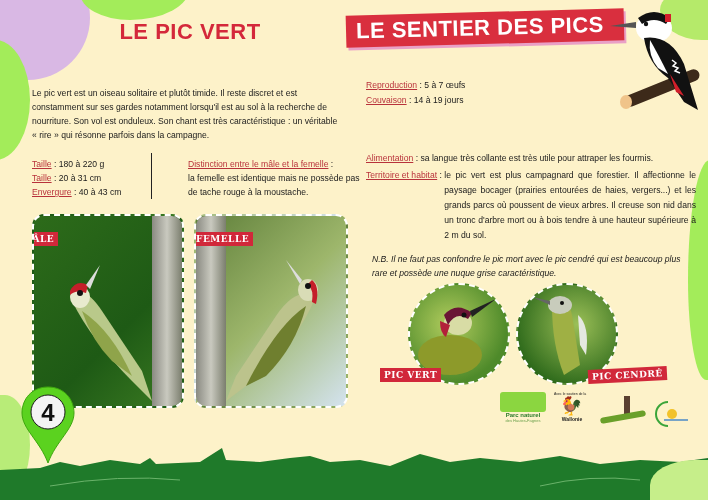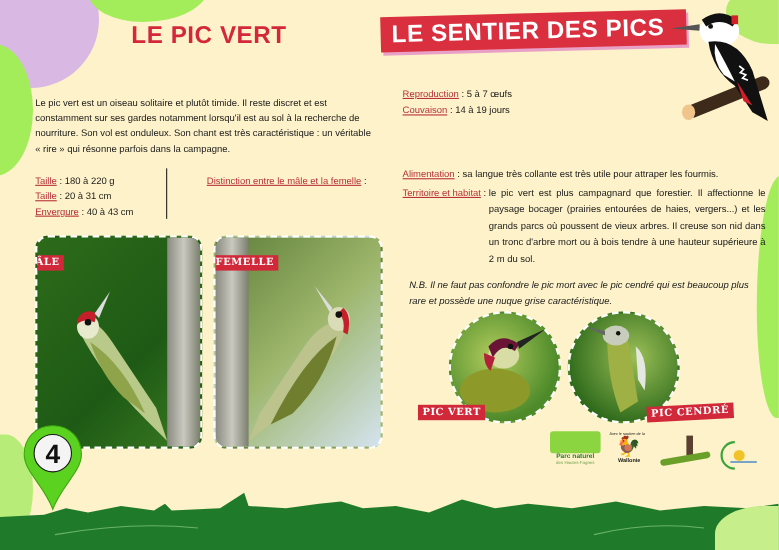--- a/index.html
+++ b/index.html
@@ -55,20 +55,21 @@
 <div class="abs intro">Le pic vert est un oiseau solitaire et plutôt timide. Il reste discret et est constamment sur ses gardes notamment lorsqu'il est au sol à la recherche de nourriture. Son vol est onduleux. Son chant est très caractéristique : un véritable « rire » qui résonne parfois dans la campagne.</div>
 
 <div class="abs stats">
   <div><span class="u">Taille</span><span> : 180 à 220 g</span></div>
   <div><span class="u">Taille</span><span> : 20 à 31 cm</span></div>
   <div><span class="u">Envergure</span><span> : 40 à 43 cm</span></div>
 </div>
 <div class="abs vline"></div>
 <div class="abs distinction">
   <span class="u">Distinction entre le mâle et la femelle</span><span> :</span><br>
+  <span>la femelle est identique mais ne possède pas de tache rouge à la moustache.</span>
 </div>
 
 <div class="abs banner">
     <span>LE SENTIER DES PICS</span>
   </div>
 
 <svg class="abs woodpecker" viewBox="0 0 96 112">
   <rect x="12" y="78" width="80" height="12" rx="6" fill="#3d2a1a" transform="rotate(-22 52 84)"></rect>
   <ellipse cx="16" cy="98" rx="6" ry="7" fill="#f0c48a"></ellipse>
   <polygon points="0,22 26,18 26,24" fill="#555"></polygon>

